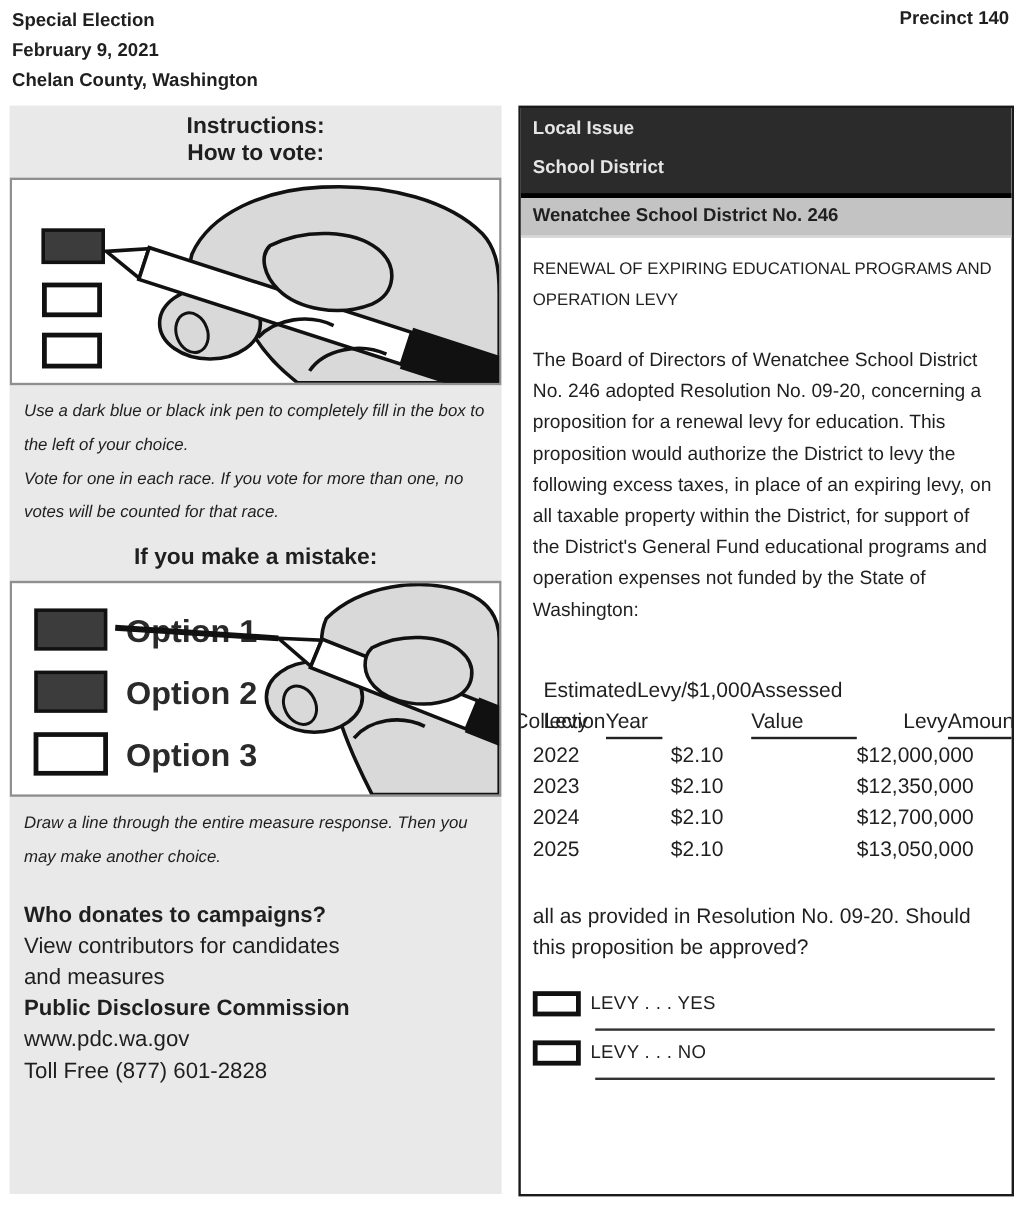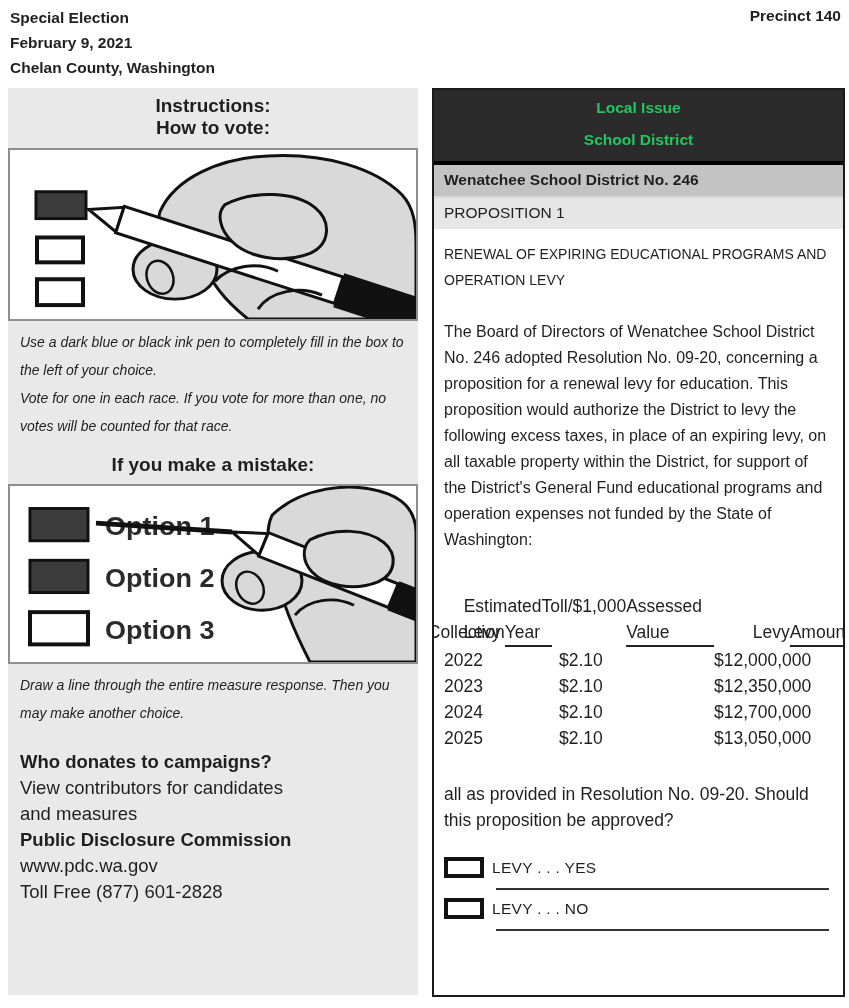--- a/index.html
+++ b/index.html
@@ -24,22 +24,22 @@
     border:2px solid #8f8f8f; margin-top:9px; }
   .illu2 { height:180px; margin-top:8px; }
   .ins-text { font-size:14px; line-height:28px; padding:0 12px; margin-top:7px;font-style:italic; }
   .ins-text p { margin:0; }
   .donate-block { padding:0 12px; margin-top:22px; font-size:18.5px; line-height:26px; }
   .donate-block .bold { font-weight:bold; }
 
   
   .measure-panel { position:absolute; left:432px; top:88px; width:413px; height:909px;
     background:#fff; border:2.5px solid #1a1a1a; overflow:hidden; }
-  .measure-header { background:#2b2b2b; color:#22c55e; padding:9px 10px 12px;
-    border-bottom:4px solid #000;text-align:center; }
+  .measure-header { background:#2b2b2b; color:#e5e5e5; padding:9px 10px 12px;
+    border-bottom:4px solid #000; }
   .measure-header div { font-weight:bold; font-size:15.5px; }
   .measure-header div + div { margin-top:14px; }
   .district-band { background:#c3c3c3; font-weight:bold; font-size:15.5px;
     padding:6px 10px 7px; border-bottom:2px solid #d8d8d8; }
   .prop-band { background:#e6e6e6; font-size:15.5px; padding:6px 10px 7px; }
   .measure-body { padding:0 10px; }
   .measure-title { font-size:14px; line-height:26px; margin-top:12px; }
   .measure-text { font-size:16px; line-height:26px; margin-top:26px; }
   .closing-text { font-size:17.5px; line-height:26px; margin-top:30px; }
 
@@ -136,35 +136,34 @@
     <div>Toll Free (877) 601-2828</div>
   </div>
 </div>
 
 <div class="measure-panel">
   <div class="measure-header">
     <div>Local Issue</div>
     <div>School District</div>
   </div>
   <div class="district-band">Wenatchee School District No. 246</div>
-  <div class="prop-band">PROPOSITION 1</div>
 
   <div class="measure-body">
     <div class="measure-title">RENEWAL OF EXPIRING EDUCATIONAL PROGRAMS AND OPERATION LEVY</div>
     <div class="measure-text">The Board of Directors of Wenatchee School District No. 246 adopted Resolution No. 09-20, concerning a proposition for a renewal levy for education. This proposition would authorize the District to levy the following excess taxes, in place of an expiring levy, on all taxable property within the District, for support of the District's General Fund educational programs and operation expenses not funded by the State of Washington:</div>
 
     <div class="levy-table">
       <div class="lt-row lt-head">
         <div class="col">
           <span>Collection</span>
           <span class="u">Year</span>
         </div>
         <div class="col">
           <span>Estimated Levy</span>
-          <span>Toll/$1,000</span>
+          <span>Levy/$1,000</span>
           <span class="u">Assessed Value</span>
         </div>
         <div class="col">
           <span>Levy</span>
           <span class="u u-tight">Amount</span>
         </div>
       </div>
       <div class="lt-row">
         <span>2022</span>
         <span class="rate-cell">$2.10</span>

